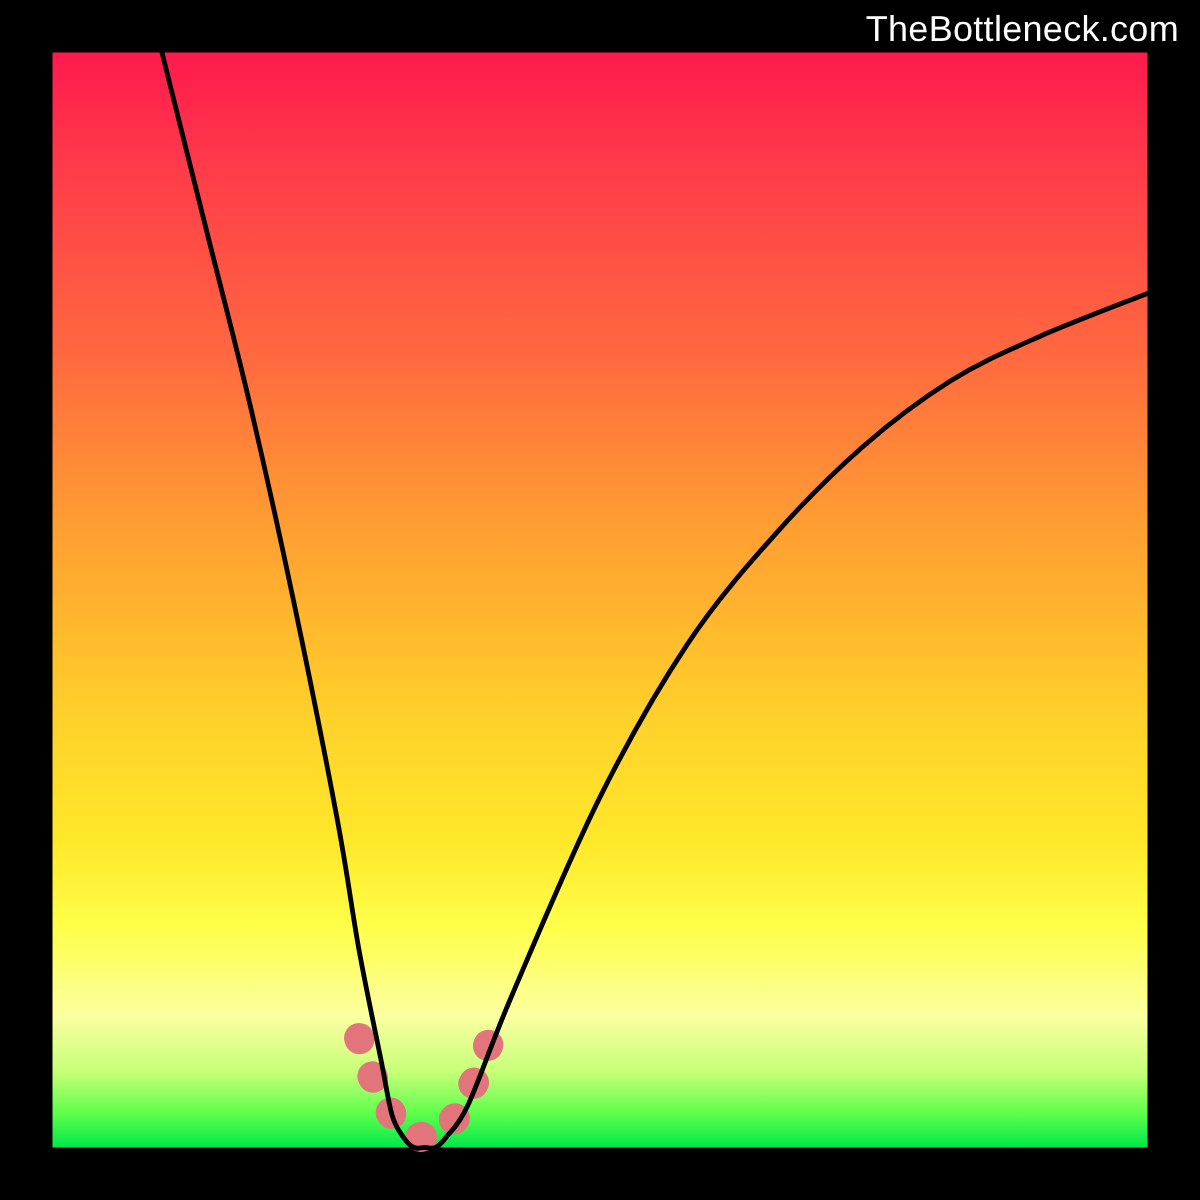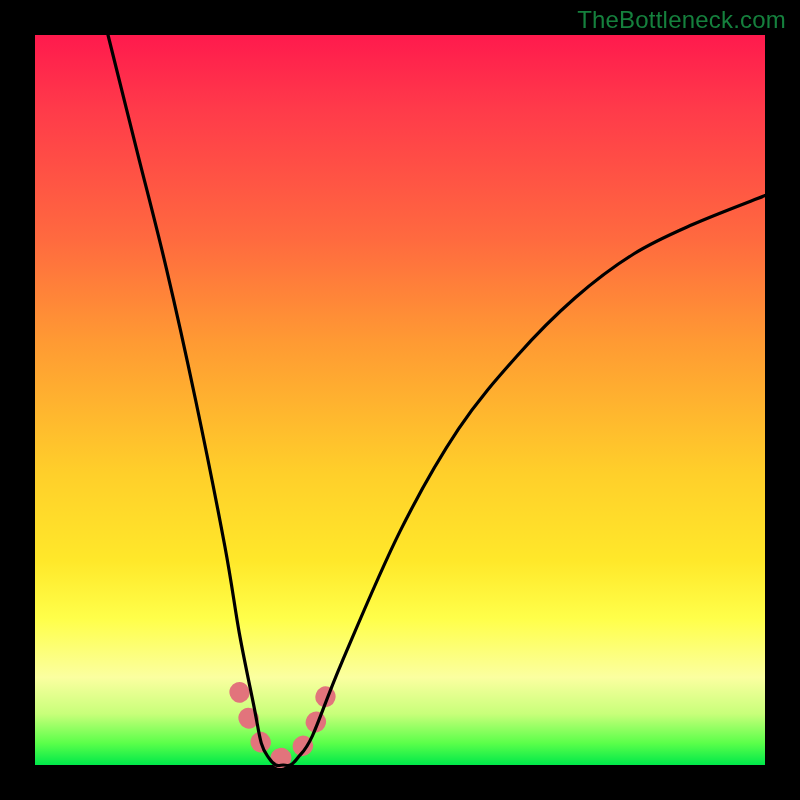--- a/index.html
+++ b/index.html
@@ -38,21 +38,21 @@
       #fbffa0 88%,
       #c8ff7a 93%,
       #5bff4a 97%,
       #00e84a 100%
     );
   }
   .watermark {
     position: absolute;
     top: 6px;
     right: 14px;
-    color: #15803d;
+    color: #ffffff;
     font-size: 24px;
     font-weight: 500;
     letter-spacing: 0.2px;
     user-select: none;
   }
   svg.curve {
     position: absolute;
     left: 0;
     top: 0;
     width: 730px;

